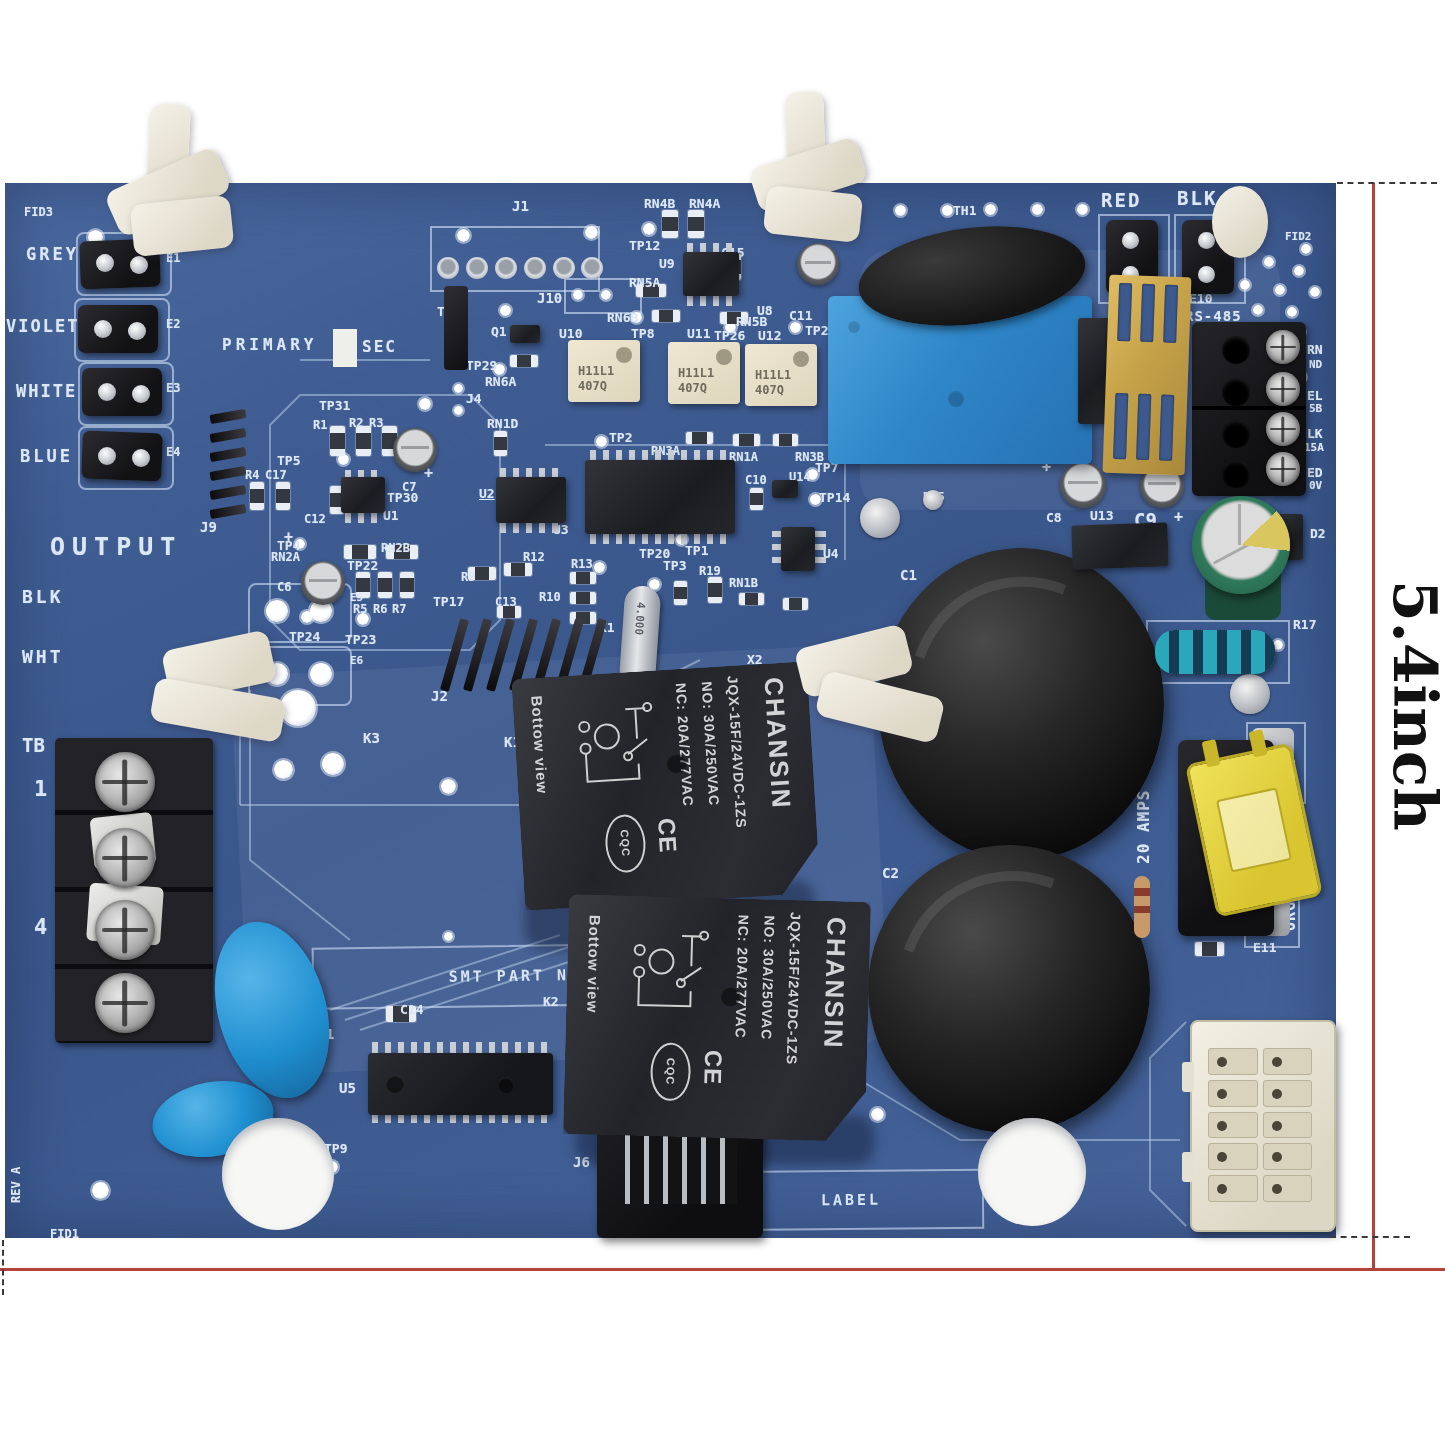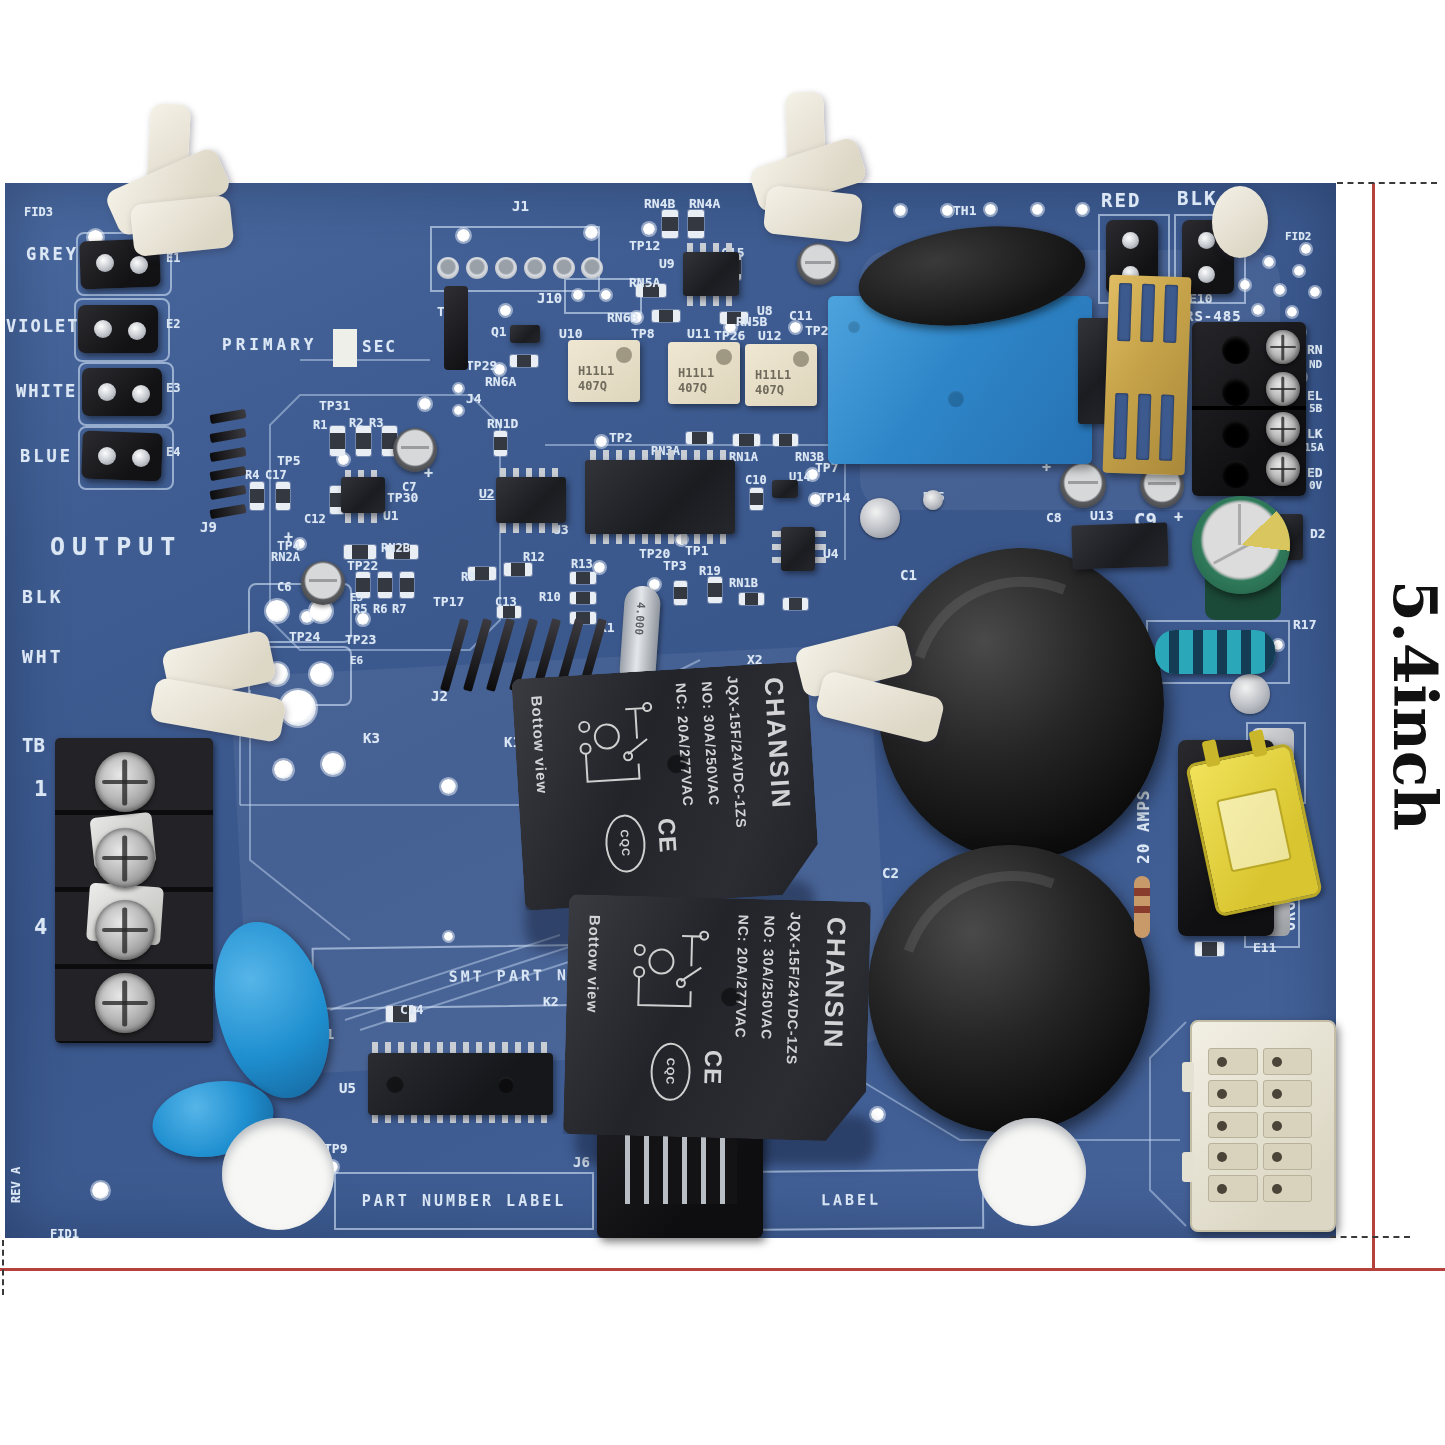--- a/index.html
+++ b/index.html
@@ -187,23 +187,20 @@
   <div class="silkbox" style="left:248px;top:646px;width:100px;height:56px;border-radius:8px;"></div>
   <div class="silkbox" style="left:1098px;top:214px;width:68px;height:86px;"></div>
   <div class="silkbox" style="left:1174px;top:214px;width:68px;height:86px;"></div>
   <div class="silkbox" style="left:1146px;top:620px;width:140px;height:60px;"></div>
   <div class="silkbox" style="left:1246px;top:722px;width:56px;height:78px;"></div>
   <div class="silkbox" style="left:1244px;top:866px;width:52px;height:78px;"></div>
   <div class="abs" style="left:333px;top:329px;width:24px;height:38px;background:#efefe9;z-index:6;"></div>
 
   <div class="silkbox silkboxtxt" style="left:312px;top:944px;width:522px;height:58px;transform:rotate(-0.8deg);">
     <span>SMT PART NUMBER LABEL</span>
-  </div>
-  <div class="silkbox silkboxtxt" style="left:334px;top:1172px;width:256px;height:54px;">
-    <span>PART NUMBER LABEL</span>
   </div>
   <div class="silkbox silkboxtxt" style="left:718px;top:1170px;width:262px;height:56px;transform:rotate(-0.5deg);">
     <span>LABEL</span>
   </div>
 
   <div id="silk-layer">
       <span class="silk" style="left: 24px; top: 206px; font-size: 12px;">FID3</span>
       <span class="silk" style="left: 26px; top: 246px; font-size: 17px; letter-spacing: 3px;">GREY</span>
       <span class="silk" style="left: 6px; top: 318px; font-size: 17px; letter-spacing: 2px;">VIOLET</span>
       <span class="silk" style="left: 16px; top: 383px; font-size: 17px; letter-spacing: 2px;">WHITE</span>

